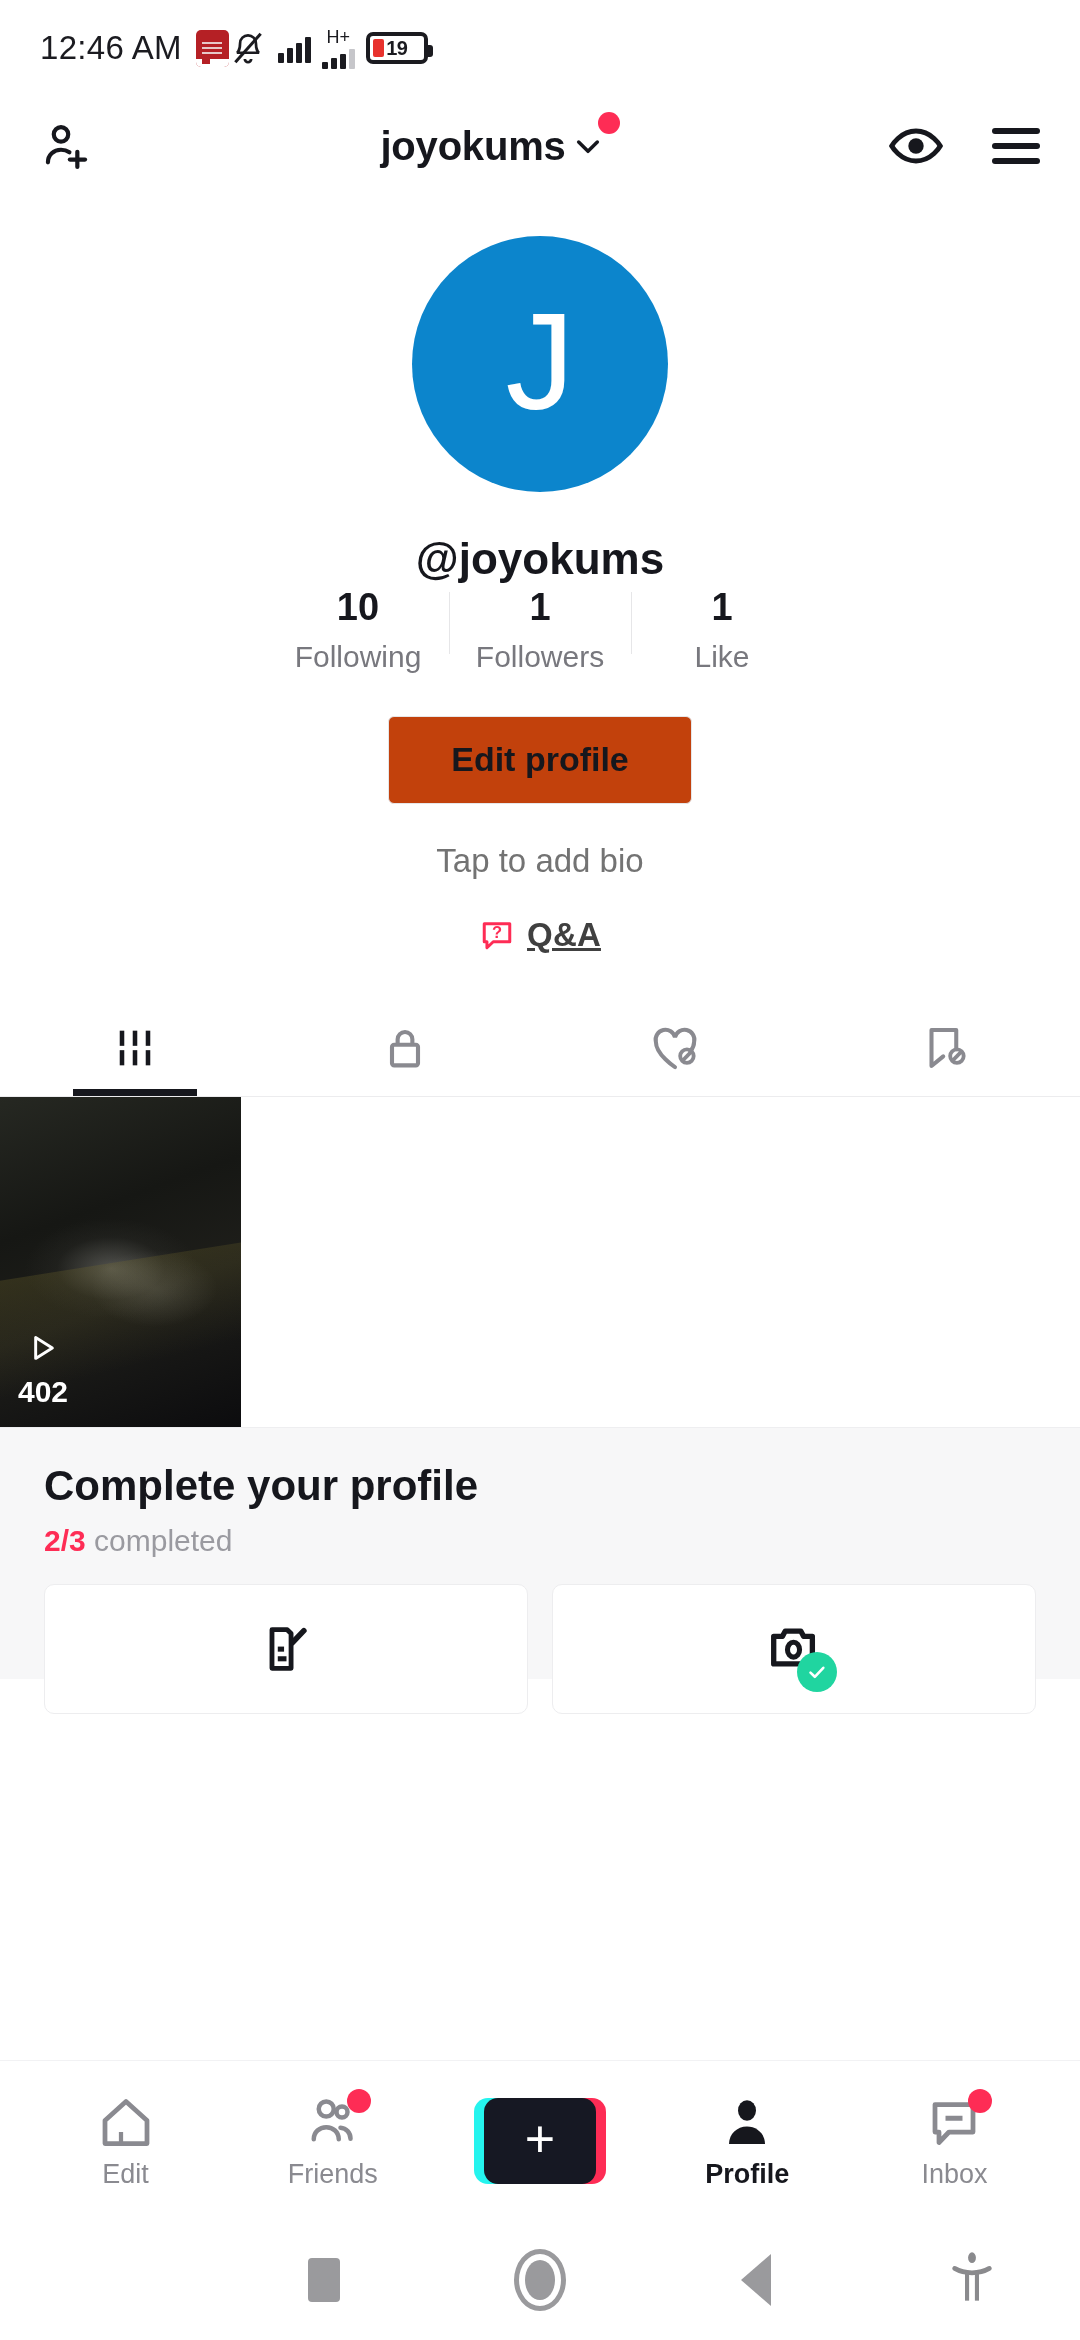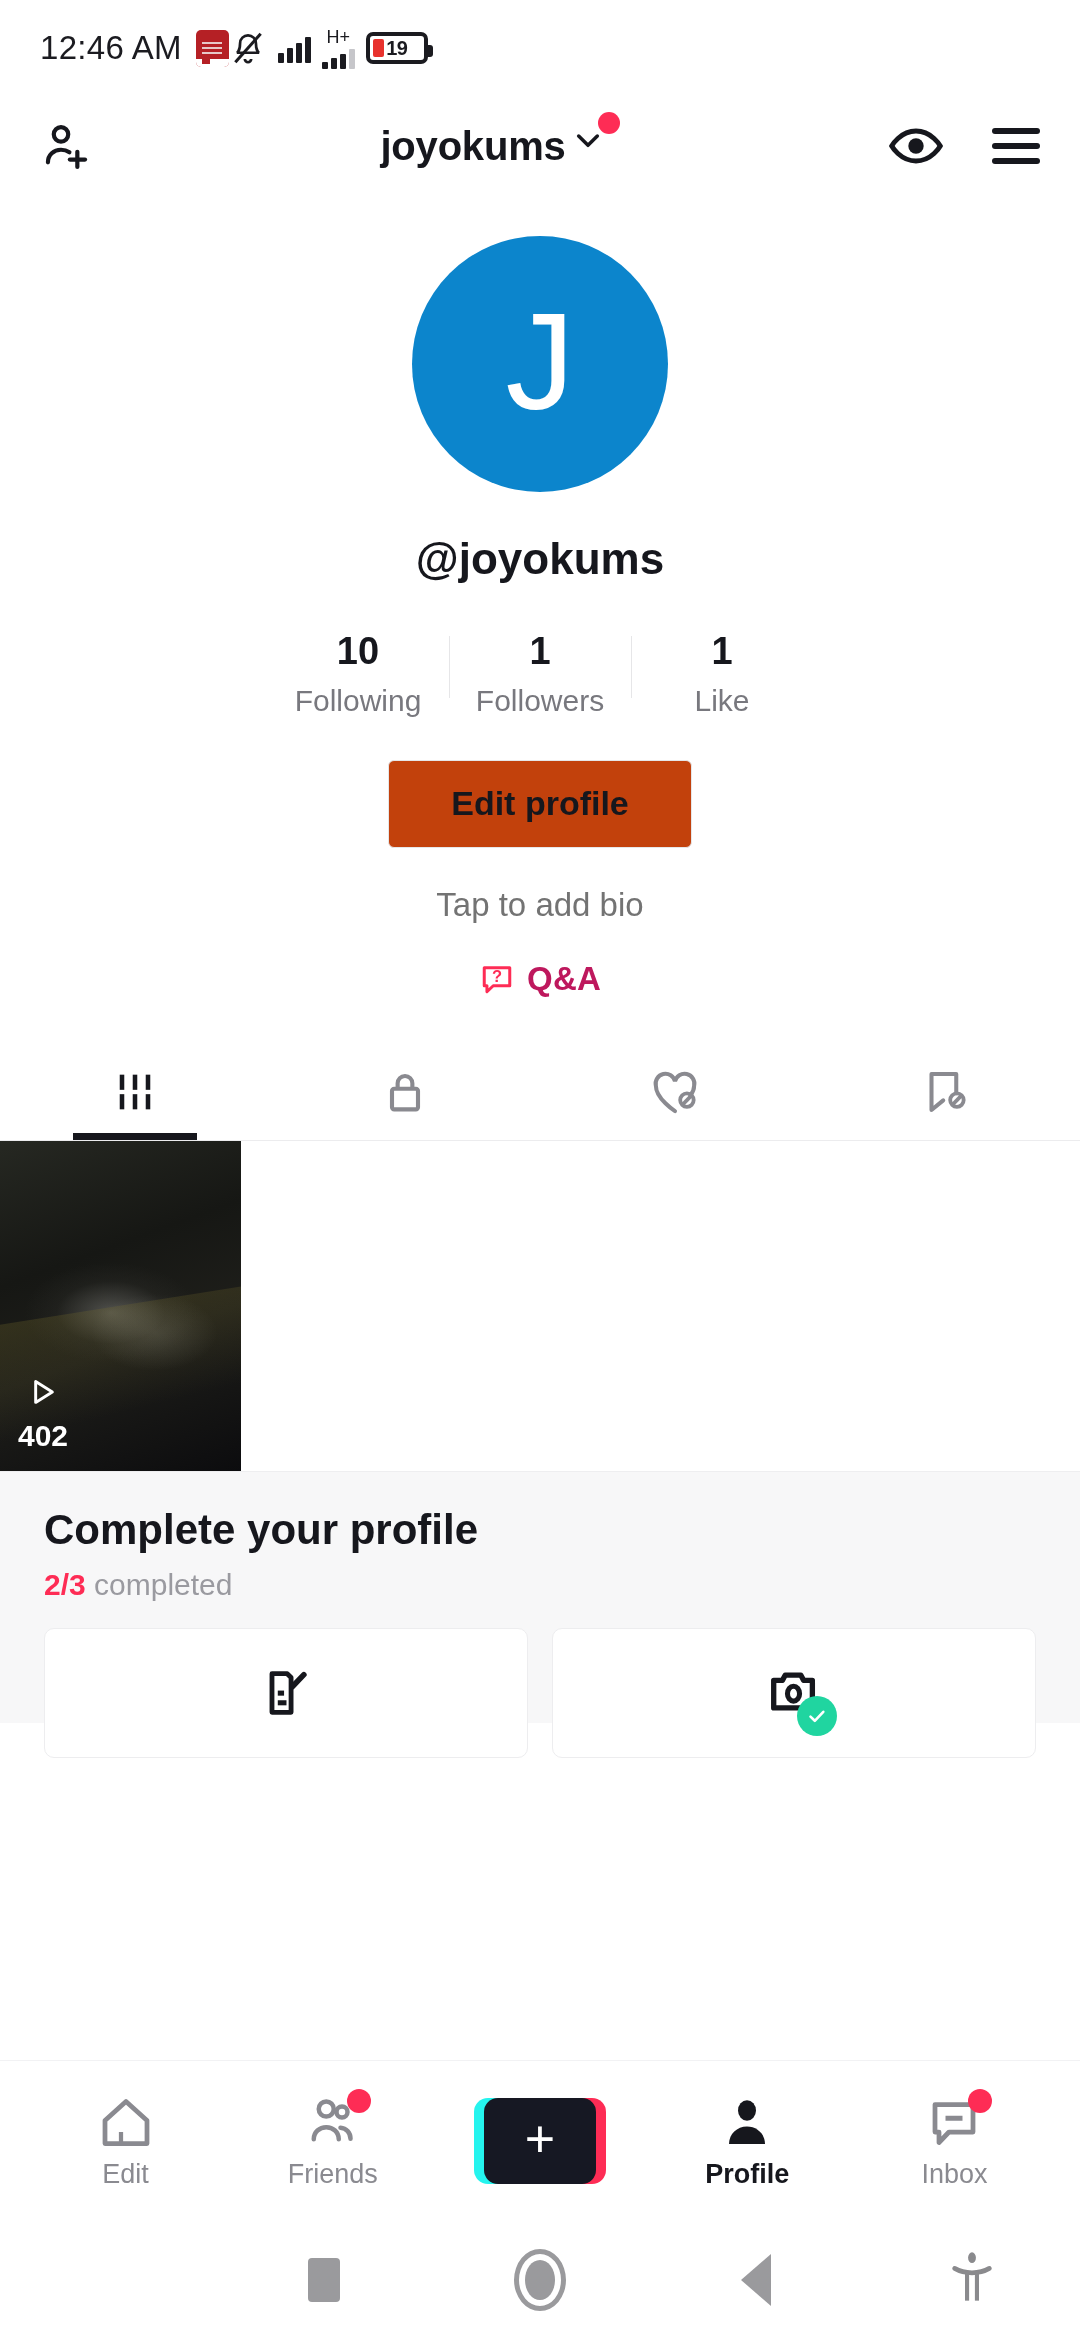--- a/index.html
+++ b/index.html
@@ -52,59 +52,59 @@
   .batt .pct {
     position:absolute; left:0; right:0; text-align:center;
     font-size:20px; font-weight:700; color:#1b1b20; letter-spacing:-0.5px;
   }
 
   
   .header {
     height:100px; display:flex; align-items:center;
     justify-content:space-between; padding:0 40px;
   }
-  .hdr-title-wrap { display:flex; position:relative; }
+  .hdr-title-wrap { display:flex; align-items:center; position:relative; }
   .hdr-title { font-size:40px; font-weight:700; color:#16171d; letter-spacing:-0.2px; }
   .chev { margin-left:6px; display:block; }
   .hdr-dot {
     position:absolute; top:-12px; right:-16px;
     width:22px; height:22px; border-radius:50%; background:#fe2c55;
   }
   .hdr-right { display:flex; align-items:center; gap:48px; }
   .hamburger { display:flex; flex-direction:column; gap:9px; }
   .hamburger span { display:block; width:48px; height:6px; background:#16171d; border-radius:3px; }
 
   
   .profile { text-align:center; padding-top:40px; }
   .avatar {
     width:256px; height:256px; border-radius:50%;
     margin:0 auto; display:flex; align-items:center; justify-content:center;
   }
   .avatar-letter { font-size:138px; font-weight:500; color:#fff; line-height:1; margin-top:-6px; }
   .handle { margin-top:42px; font-size:44px; font-weight:700; color:#16171d; }
 
-  .stats { display:flex; justify-content:center; margin-top:44px; }
+  .stats { display:flex; justify-content:center; }
   .stat { width:182px; text-align:center; position:relative; }
   .stat + .stat::before {
     content:""; position:absolute; left:0; top:8px;
     width:1px; height:62px; background:#e6e6e8;
   }
   .stat-val { font-size:38px; font-weight:700; color:#16171d; line-height:1.25; }
   .stat-lbl { font-size:30px; color:#78787e; margin-top:8px; }
 
   .edit-btn {
     margin:42px auto 0; width:304px; height:88px;
     border:1.5px solid #e6e6e8; border-radius:6px; background:#c2410c;
     display:flex; align-items:center; justify-content:center;
     font-size:34px; font-weight:700; color:#16171d;
   }
   .bio { margin-top:38px; font-size:33px; color:#737373; }
 
   .qa { margin-top:36px; display:flex; align-items:center; justify-content:center; gap:12px; }
-  .qa-label { font-size:33px; font-weight:700; color:#be185d; letter-spacing:0.2px; }
+  .qa-label { font-size:33px; font-weight:700; color:#404040; letter-spacing:0.2px;text-decoration:underline; }
 
   
   .tabs { display:flex; margin-top:46px; position:relative; }
   .tab { flex:1; height:96px; display:flex; align-items:center; justify-content:center; }
   .tab-underline {
     position:absolute; bottom:0; left:73px; width:124px; height:7px; background:#16171d;
   }
   .tabs-border { height:1px; background:#ececee; }
 
   

